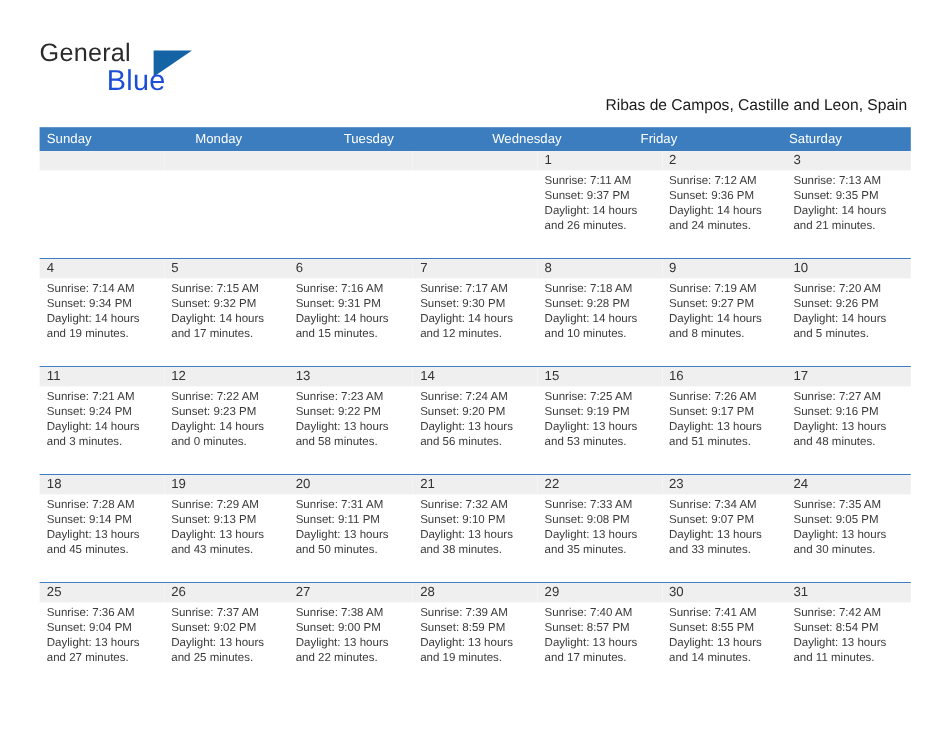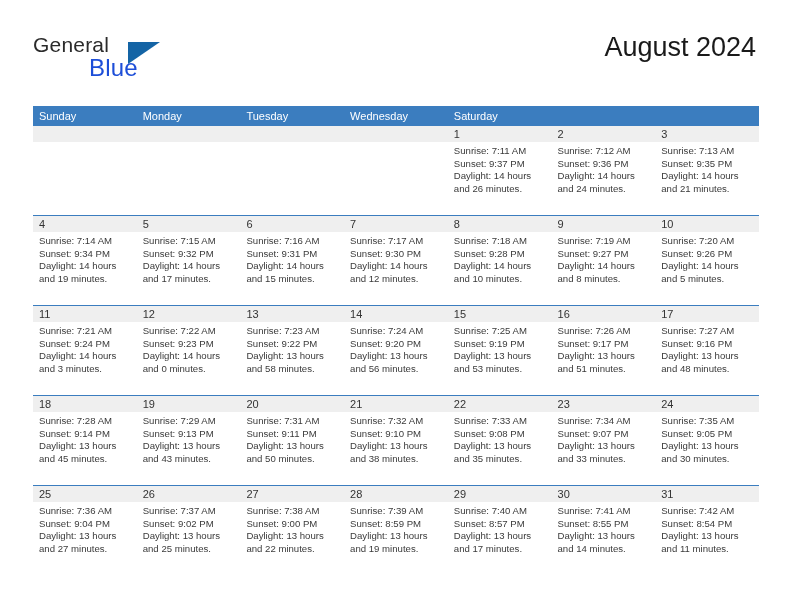--- a/index.html
+++ b/index.html
@@ -88,20 +88,21 @@
     position: absolute;
     left: 33px;
     top: 106px;
     width: 726px;
   }
   .dow-row {
     display: flex;
     width: 726px;
     background: #3b7dbf;
     height: 20px;
+    gap: 20px;
   }
   .dow {
     flex: 0 0 103.71px;
     width: 103.71px;
     box-sizing: border-box;
     padding: 3px 0 0 6px;
     color: #ffffff;
     font-size: 11px;
     line-height: 14px;
     white-space: nowrap;
@@ -152,29 +153,30 @@
 <body>
 
 <div class="page">
 
   <div class="header">
     <div class="logo">
       <span class="logo-general">General</span>
       <span class="logo-tri"></span>
       <span class="logo-blue">Blue</span>
     </div>
-    <div class="title">August 2024</div>
+    <div class="subtitle">Ribas de Campos, Castille and Leon, Spain</div>
   </div>
 
   <div class="calendar">
     <div class="dow-row" id="dow-row">
         <div class="dow">Sunday</div>
         <div class="dow">Monday</div>
         <div class="dow">Tuesday</div>
         <div class="dow">Wednesday</div>
+        <div class="dow">Friday</div>
         <div class="dow">Saturday</div>
       </div>
     <div id="weeks-container">
         <div class="week first">
           <div class="week-cells">
             <div class="cell empty">
               <div class="daynum-band"></div>
             </div>
             <div class="cell empty">
               <div class="daynum-band"></div>

